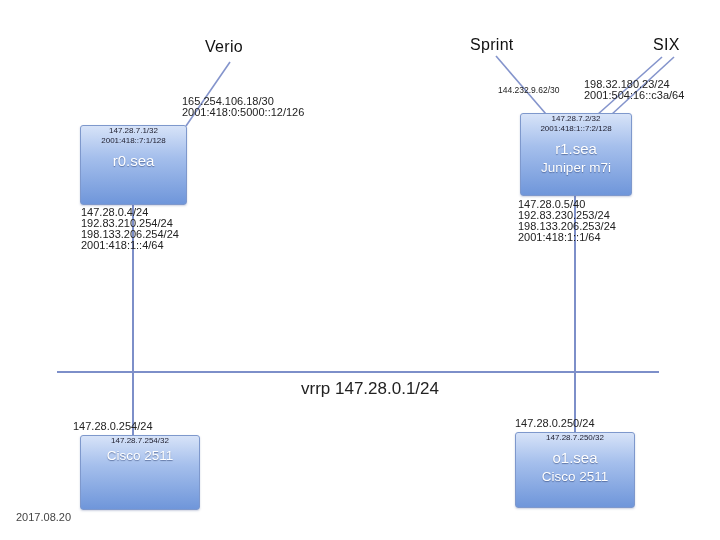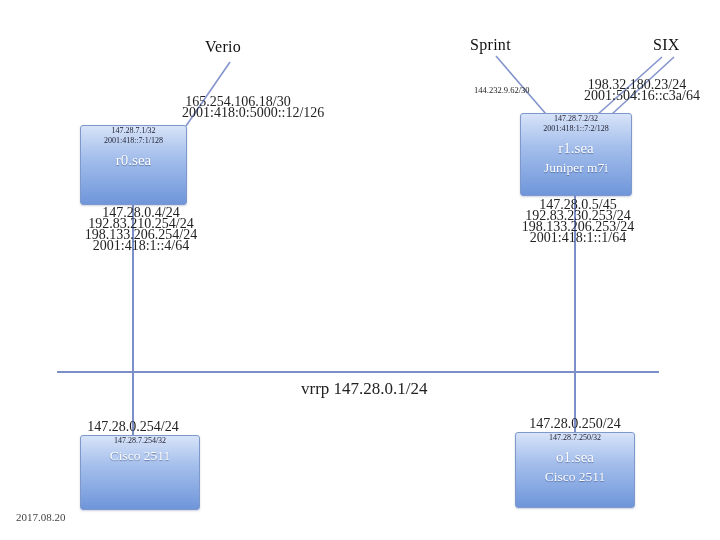--- a/index.html
+++ b/index.html
@@ -1,21 +1,21 @@
 <!DOCTYPE html>
 <html><head>
 <meta charset="utf-8">
 <style>
   html, body { margin: 0; padding: 0; background: #ffffff; }
   .canvas {
     position: relative;
     width: 720px;
     height: 540px;
     background: #ffffff;
-    font-family: Liberation Serif, serif;
+    font-family: Liberation Sans, sans-serif;
     overflow: hidden;
   }
   svg.links { position: absolute; left: 0; top: 0; pointer-events: none; }
 
   .provider-label {
     position: absolute;
     font-size: 16px;
     color: #111111;
     letter-spacing: 0.3px;
     white-space: nowrap;
@@ -52,24 +52,23 @@
 
   .addr {
     position: absolute;
     font-size: 8.5px;
     line-height: 11px;
     color: #222222;
     white-space: nowrap;
   }
   .addr-block {
     position: absolute;
-    font-size: 14px;
+    font-size: 11px;
     line-height: 11px;
     color: #222222;
-    text-align: center;
     white-space: nowrap;
   }
 
   .vrrp-label {
     position: absolute;
     font-size: 17px;
     color: #222222;
     white-space: nowrap;
   }
   .date-label {
@@ -95,21 +94,21 @@
   </svg>
 
   <span class="provider-label" style="left:205px; top:38px;">Verio</span>
   <span class="provider-label" style="left:470px; top:36px;">Sprint</span>
   <span class="provider-label" style="left:653px; top:36px;">SIX</span>
 
   <div class="addr-block" style="left:182px; top:96px; width:112px;">
     <div>165.254.106.18/30</div>
     <div>2001:418:0:5000::12/126</div>
   </div>
-  <span class="addr" style="left:474px; top:85px;">144.232.9.62/30</span>
+  <span class="addr" style="left:498px; top:85px;">144.232.9.62/30</span>
   <div class="addr-block" style="left:584px; top:79px; width:106px;">
     <div>198.32.180.23/24</div>
     <div>2001:504:16::c3a/64</div>
   </div>
 
   <div class="node" style="left:80px; top:125px; width:107px; height:80px;">
     <div class="node-ip">147.28.7.1/32</div>
     <div class="node-ip">2001:418::7:1/128</div>
     <div class="node-name">r0.sea</div>
   </div>
@@ -122,21 +121,21 @@
   </div>
 
   <div class="node" style="left:520px; top:113px; width:112px; height:83px;">
     <div class="node-ip">147.28.7.2/32</div>
     <div class="node-ip">2001:418:1::7:2/128</div>
     <div class="node-name">r1.sea</div>
     <div class="node-model">Juniper m7i</div>
   </div>
 
   <div class="addr-block" style="left:518px; top:199px; width:120px;">
-    <div>147.28.0.5/45</div>
+    <div>147.28.0.5/40</div>
     <div>192.83.230.253/24</div>
     <div>198.133.206.253/24</div>
     <div>2001:418:1::1/64</div>
   </div>
 
   <span class="vrrp-label" style="left:301px; top:379px;">vrrp 147.28.0.1/24</span>
 
   <div class="addr-block" style="left:73px; top:421px; width:120px;">
     <div>147.28.0.254/24</div>
   </div>

